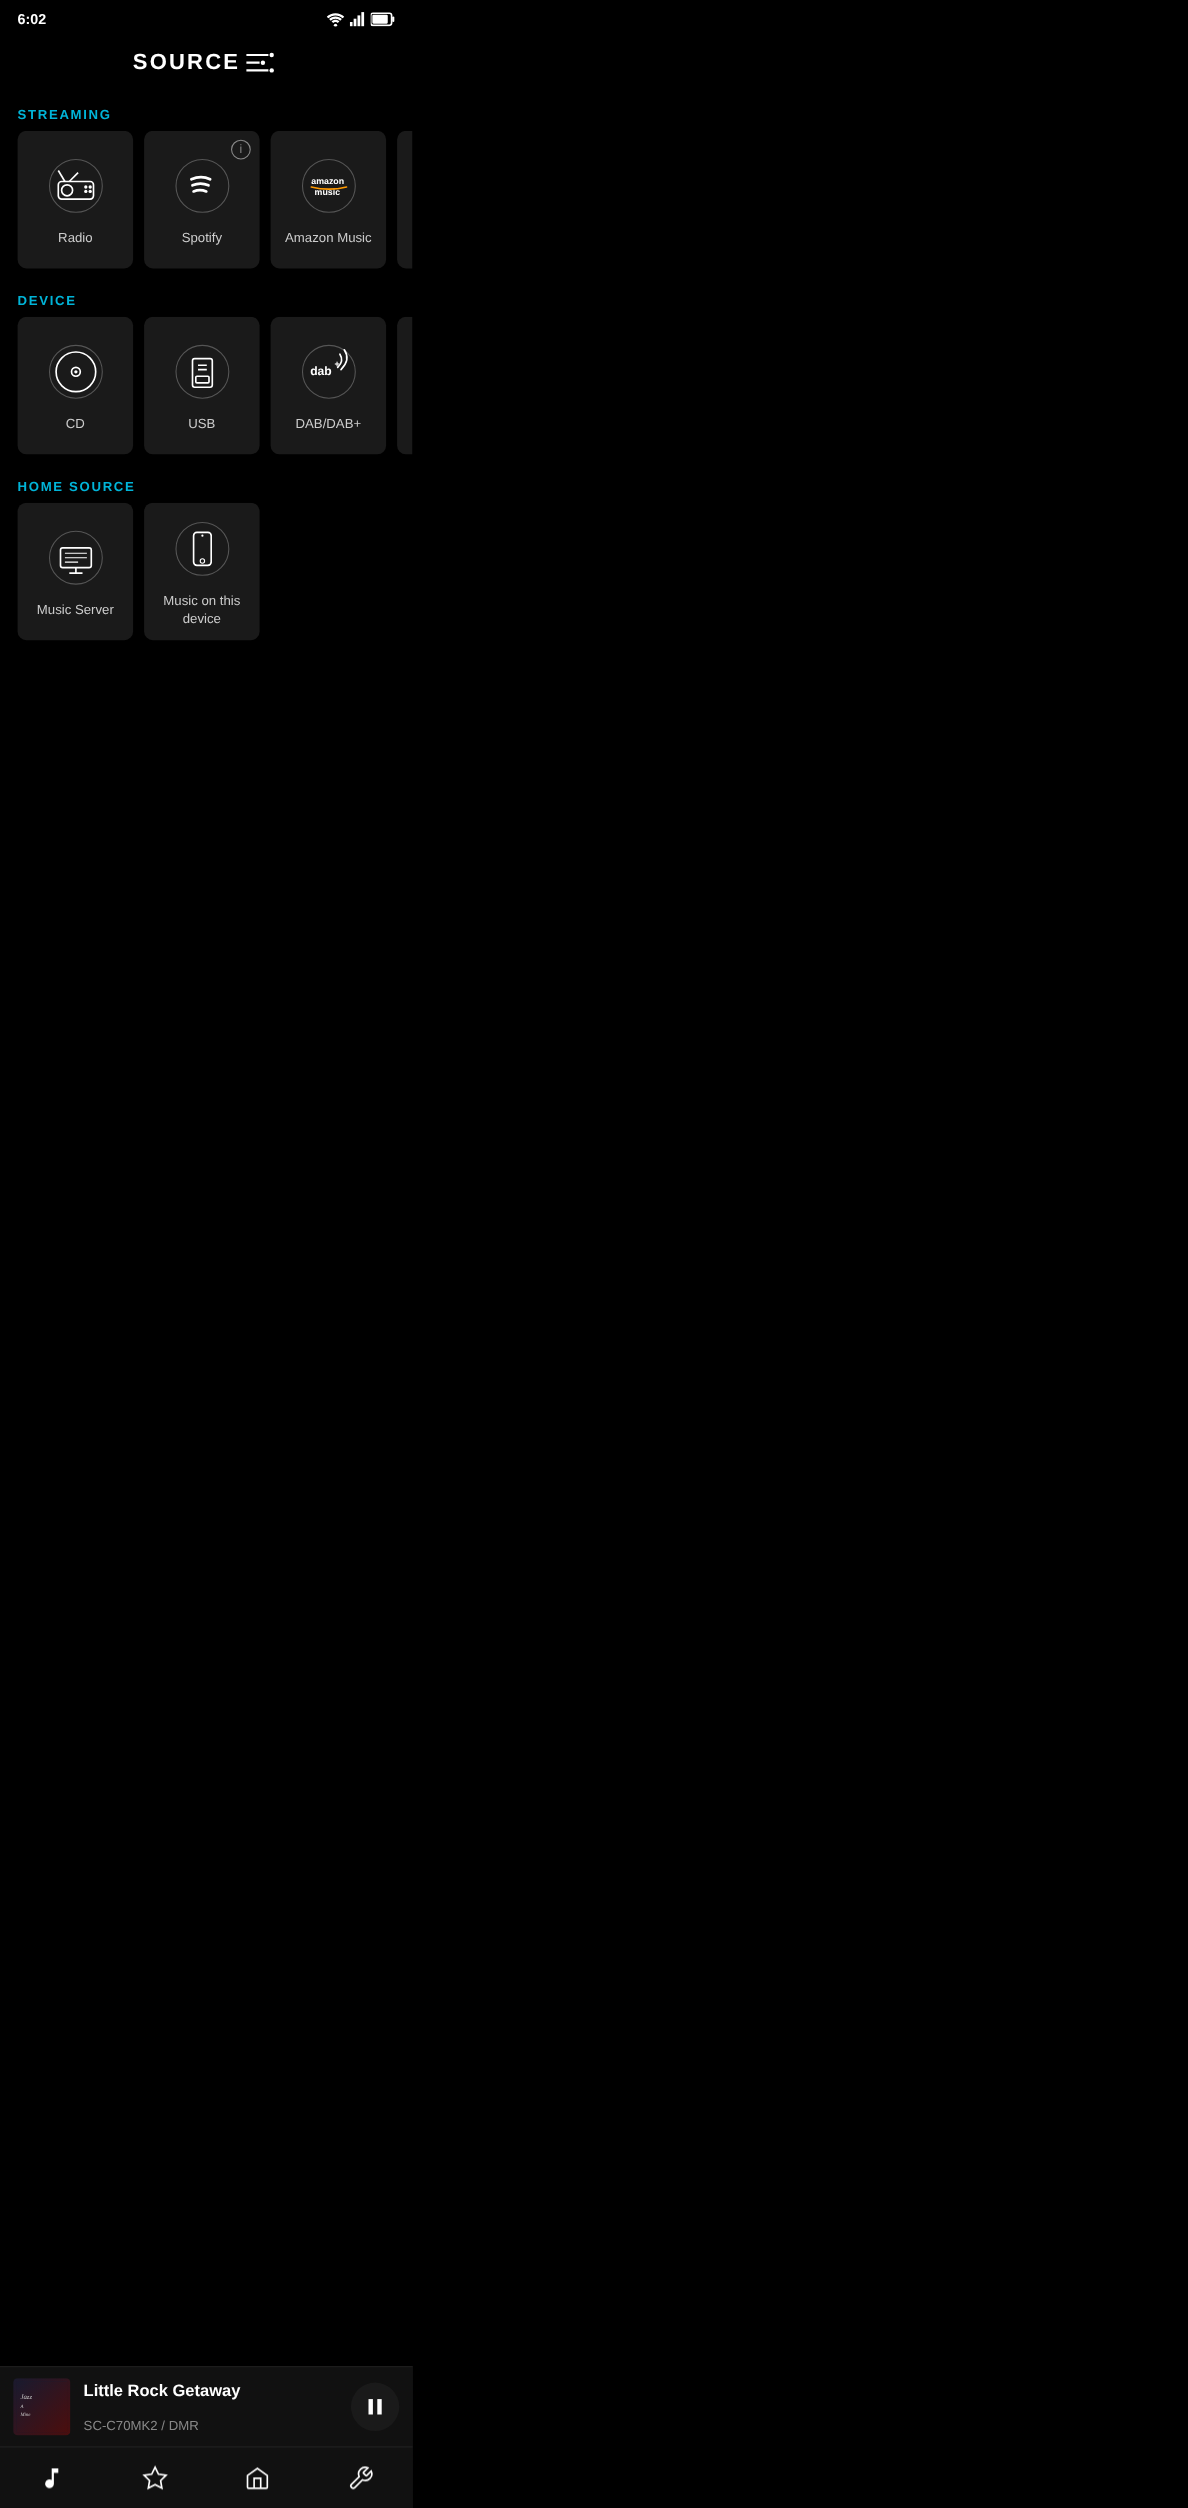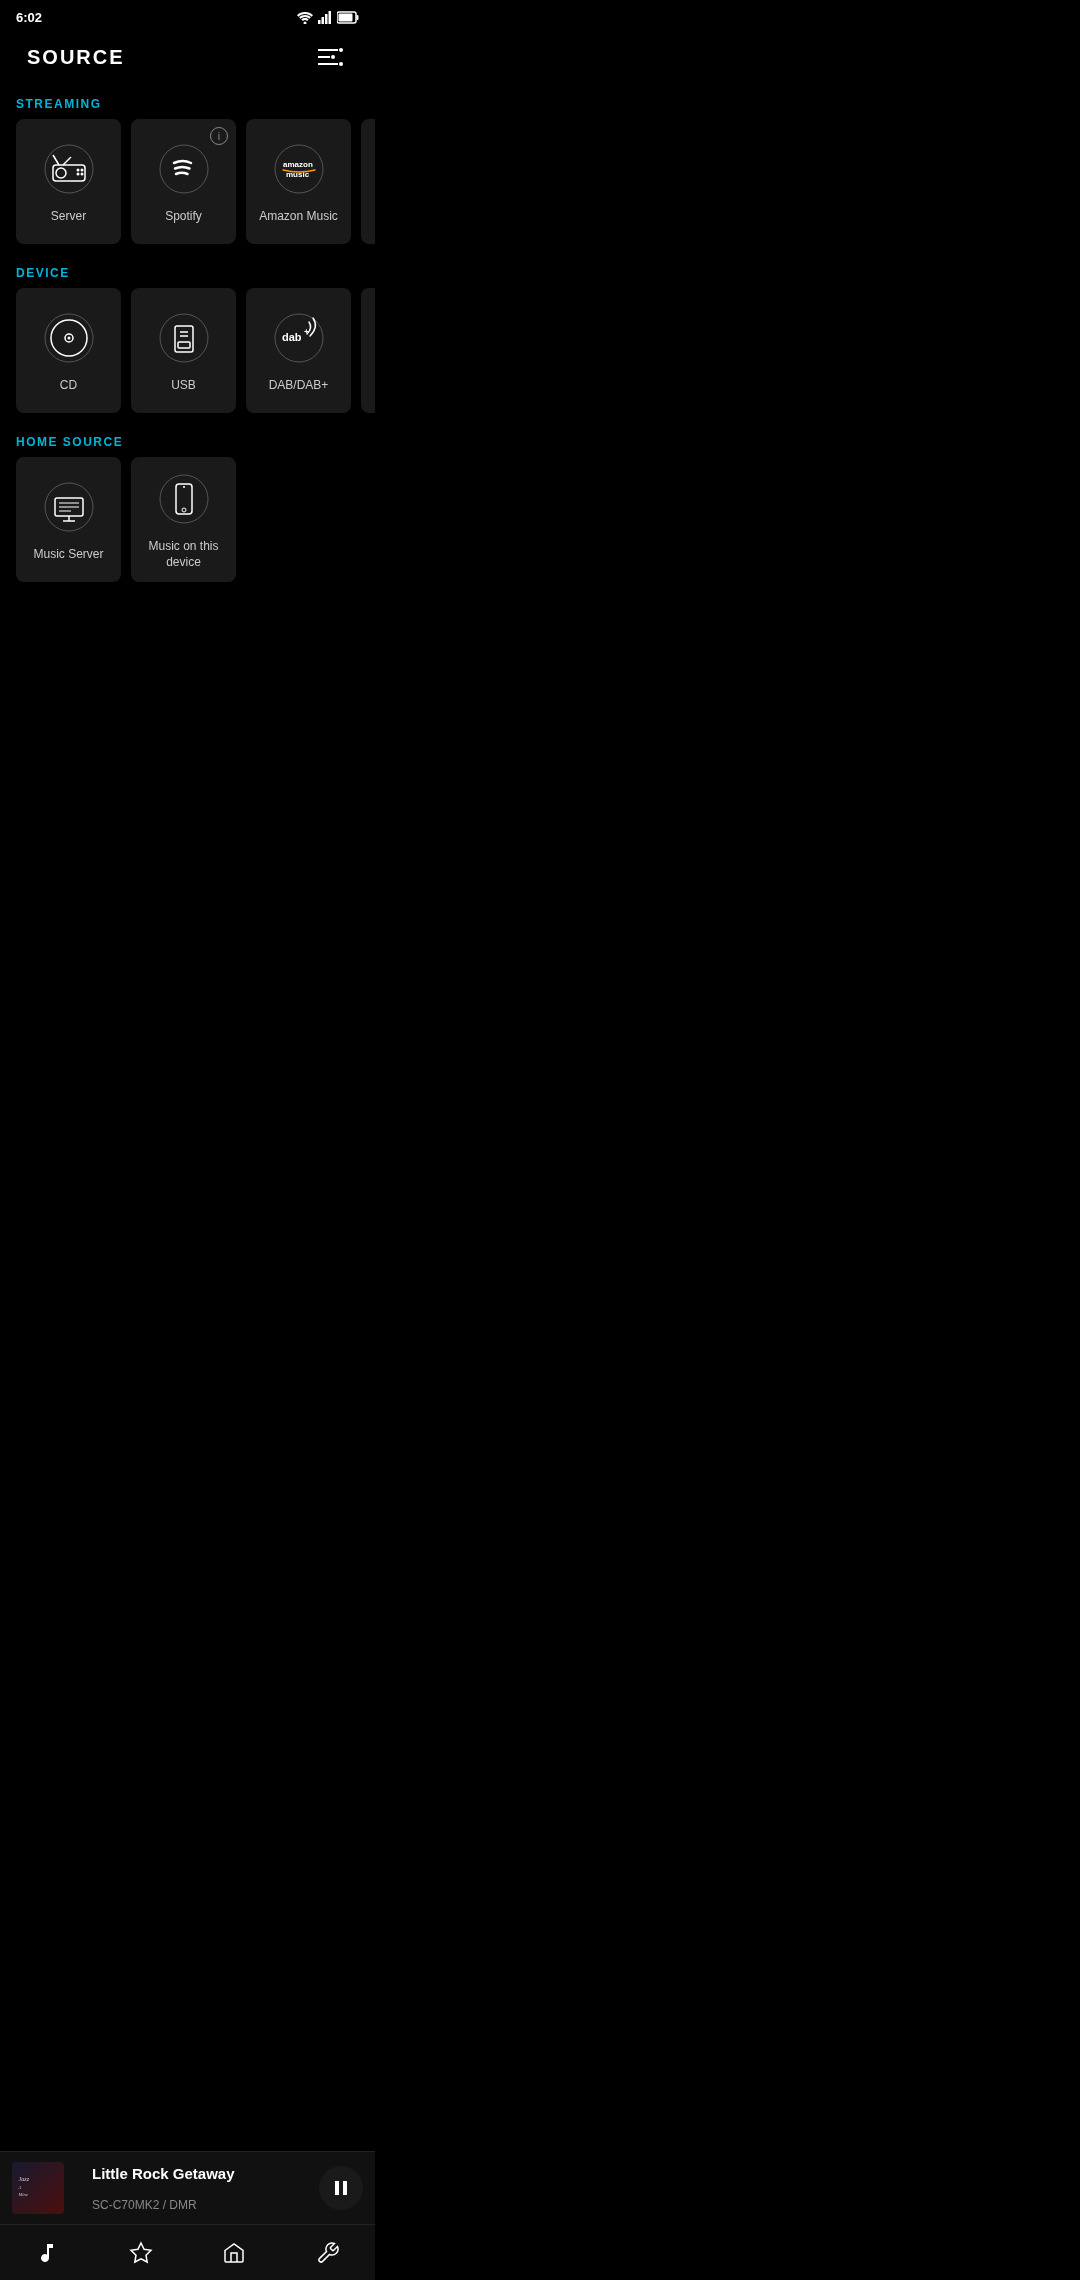--- a/index.html
+++ b/index.html
@@ -27,21 +27,21 @@
     .status-icons {
       display: flex;
       align-items: center;
       gap: 5px;
       font-size: 12px;
     }
 
     
     .header {
       display: flex;
-      justify-content: space-between;
+      justify-content: center;
       align-items: center;
       padding: 8px 27px 12px;
     }
     .header-title {
       font-size: 20px;
       font-weight: 700;
       letter-spacing: 2px;
       color: #fff;
     }
     .filter-icon {
@@ -133,21 +133,21 @@
     .now-playing {
       position: fixed;
       bottom: 56px;
       left: 0;
       right: 0;
       width: 375px;
       background: #111;
       display: flex;
       align-items: center;
       padding: 10px 12px;
-      gap: 28px;
+      gap: 12px;
       border-top: 1px solid #222;
     }
     .now-playing-thumb {
       width: 52px;
       height: 52px;
       background: #333;
       border-radius: 4px;
       overflow: hidden;
       display: flex;
       align-items: center;
@@ -279,21 +279,21 @@
         <line x1="16" y1="22" x2="10" y2="12" stroke="white" stroke-width="1.5"></line>
         <line x1="20" y1="22" x2="28" y2="14" stroke="white" stroke-width="1.5"></line>
 
         <circle cx="18" cy="30" r="5" stroke="white" stroke-width="1.5" fill="none"></circle>
         <circle cx="35" cy="27" r="1.5" fill="white"></circle>
         <circle cx="35" cy="31" r="1.5" fill="white"></circle>
         <circle cx="39" cy="27" r="1.5" fill="white"></circle>
         <circle cx="39" cy="31" r="1.5" fill="white"></circle>
       </svg>
     </div>
-    <span class="source-item-label">Server</span>
+    <span class="source-item-label">Radio</span>
   </div>
 
   <div class="source-item">
     <div class="source-item-icon">
       <svg width="52" height="52" viewBox="0 0 52 52">
         <circle cx="26" cy="26" r="24" stroke="#555" stroke-width="1" fill="none"></circle>
         <circle cx="26" cy="26" r="20" fill="none"></circle>
 
         <path d="M16 20c5.5-2.5 12-2.5 17 0" stroke="white" stroke-width="2.5" fill="none" stroke-linecap="round"></path>
         <path d="M17 25.5c4.5-2 10-2 14.5 0" stroke="white" stroke-width="2.5" fill="none" stroke-linecap="round"></path>

